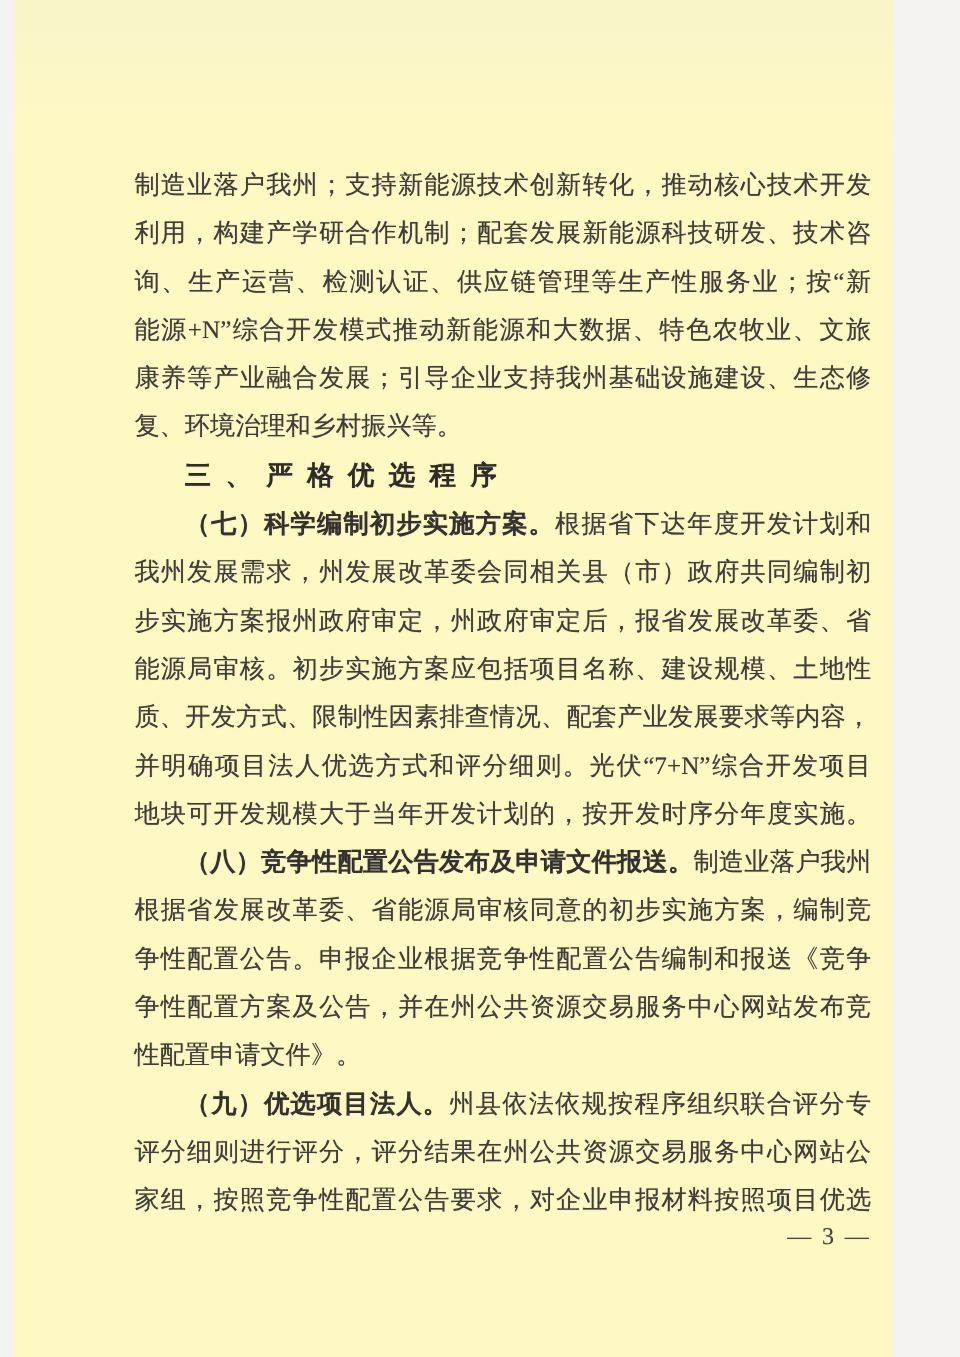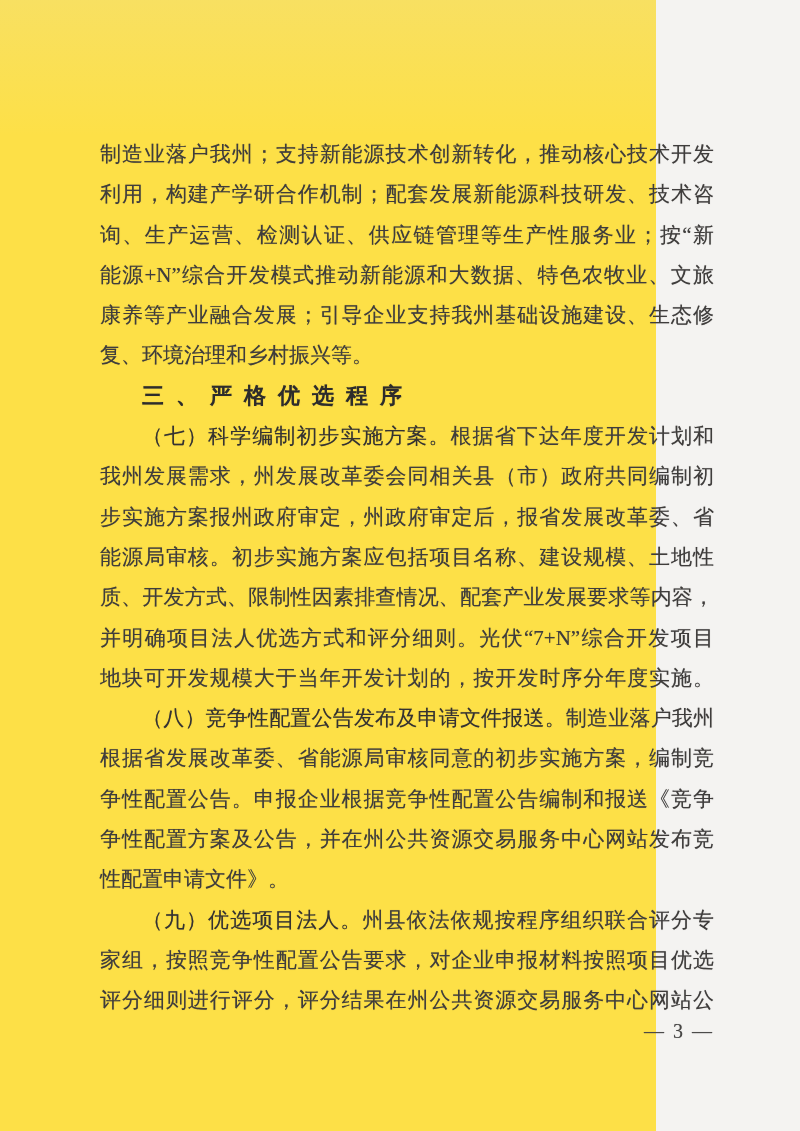--- a/index.html
+++ b/index.html
@@ -5,24 +5,25 @@
   html, body {
     margin: 0;
     padding: 0;
     width: 800px;
     height: 1131px;
     overflow: hidden;
     background: #f4f3f1;
   }
   .page {
     position: relative;
-    width: 656px;
+    width: 732px;
     height: 1131px;
-    background: #fde047;
+    background: #fef9c3;
     font-family: "Liberation Serif", "DejaVu Serif", serif;
+    margin-left: 12px;
   }
   
   .page::before {
     content: "";
     position: absolute;
     inset: 0;
     background: linear-gradient(180deg, rgba(225,223,218,0.18) 0%, rgba(255,255,255,0) 12%);
     pointer-events: none;
   }
   .doc {
@@ -47,21 +48,21 @@
     padding-left: 42px;
   }
   .seg-heading {
     font-family: Liberation Sans, sans-serif;
     font-weight: 700;
     color: #2d2c2b;
     letter-spacing: 12px;
     font-size: 22px;
   }
   .seg-lead {
-    font-weight: 400;
+    font-weight: 700;
     color: #343231;
   }
   .pagenum {
     position: absolute;
     left: 100px;
     top: 1016px;
     width: 614px;
     height: 30px;
     line-height: 30px;
     text-align: right;
@@ -89,17 +90,17 @@
       <div class="line just"><span>能源局审核。初步实施方案应包括项目名称、建设规模、土地性</span></div>
       <div class="line just"><span>质、开发方式、限制性因素排查情况、配套产业发展要求等内容，</span></div>
       <div class="line just"><span>并明确项目法人优选方式和评分细则。光伏“7+N”综合开发项目</span></div>
       <div class="line just"><span>地块可开发规模大于当年开发计划的，按开发时序分年度实施。</span></div>
       <div class="line indent just"><span class="seg-lead">（八）竞争性配置公告发布及申请文件报送。</span><span>制造业落户我州</span></div>
       <div class="line just"><span>根据省发展改革委、省能源局审核同意的初步实施方案，编制竞</span></div>
       <div class="line just"><span>争性配置公告。申报企业根据竞争性配置公告编制和报送《竞争</span></div>
       <div class="line just"><span>争性配置方案及公告，并在州公共资源交易服务中心网站发布竞</span></div>
       <div class="line"><span>性配置申请文件》。</span></div>
       <div class="line indent just"><span class="seg-lead">（九）优选项目法人。</span><span>州县依法依规按程序组织联合评分专</span></div>
+      <div class="line just"><span>评分细则进行评分，评分结果在州公共资源交易服务中心网站公</span></div>
       <div class="line just"><span>家组，按照竞争性配置公告要求，对企业申报材料按照项目优选</span></div>
-      <div class="line just"><span>评分细则进行评分，评分结果在州公共资源交易服务中心网站公</span></div>
     </div>
   <div class="pagenum">— 3 —</div>
 </div>
 
 </body></html>

